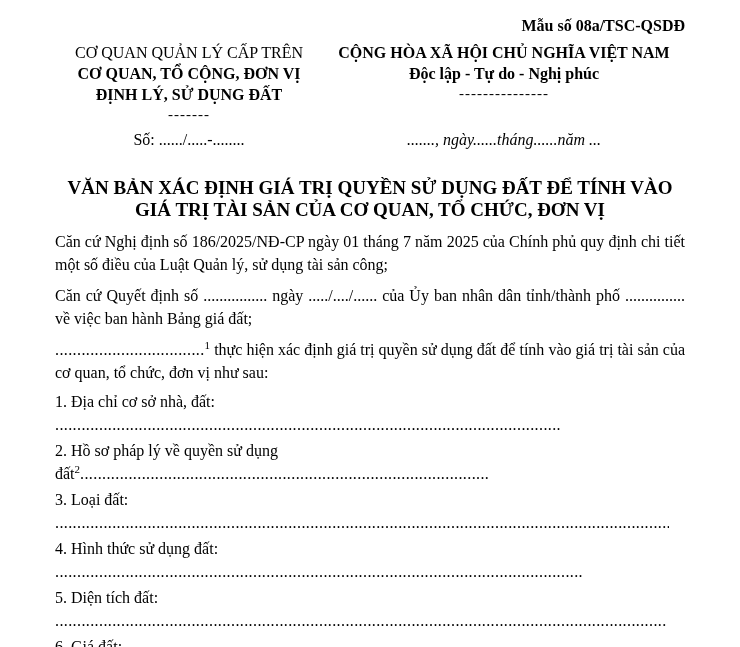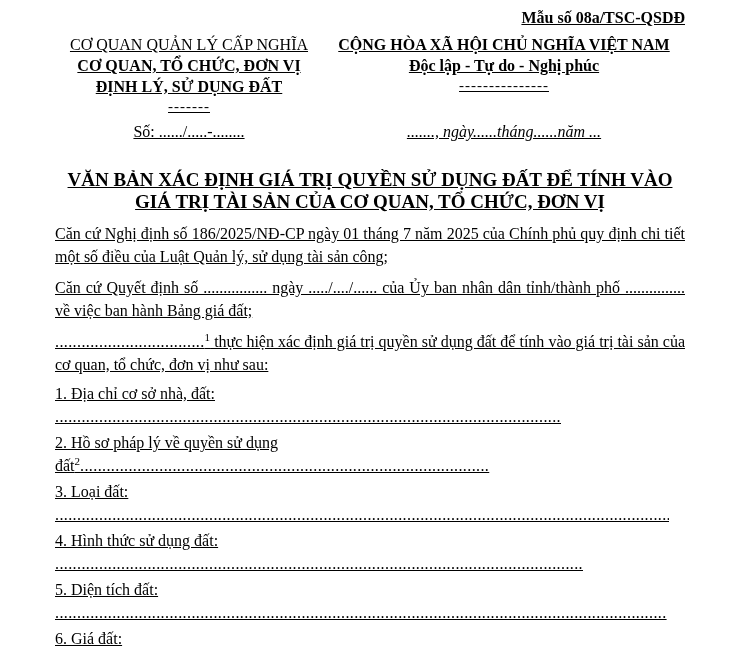--- a/index.html
+++ b/index.html
@@ -5,27 +5,26 @@
   html, body {
     margin: 0;
     padding: 0;
     background: #ffffff;
   }
   .page {
     position: relative;
     width: 740px;
     height: 647px;
     box-sizing: border-box;
-    padding: 8px 55px 0 55px;
+    padding: 16px 55px 0 55px;
     overflow: hidden;
     background: #ffffff;
     color: #000000;
     font-family: "Liberation Serif", "DejaVu Serif", serif;
     font-size: 16px;
-    text-decoration: underline;
   }
   .form-number {
     text-align: right;
     font-weight: bold;
     font-size: 16px;
     line-height: 20px;
   }
   .header-row {
     display: flex;
     margin-top: 6px;
@@ -100,22 +99,22 @@
 </style>
 </head>
 <body>
 
 <div class="page">
 
   <div class="form-number">Mẫu số 08a/TSC-QSDĐ</div>
 
   <div class="header-row">
     <div class="col-left">
-      <div class="hdr-line">CƠ QUAN QUẢN LÝ CẤP NGHĨA</div>
-      <div class="hdr-line bold">CƠ QUAN, TỔ CHỨC, ĐƠN VỊ</div>
+      <div class="hdr-line">CƠ QUAN QUẢN LÝ CẤP TRÊN</div>
+      <div class="hdr-line bold">CƠ QUAN, TỔ CỘNG, ĐƠN VỊ</div>
       <div class="hdr-line bold">ĐỊNH LÝ, SỬ DỤNG ĐẤT</div>
       <div class="divider-dashes">-------</div>
     </div>
     <div class="col-right">
       <div class="hdr-line bold">CỘNG HÒA XÃ HỘI CHỦ NGHĨA VIỆT NAM</div>
       <div class="hdr-line bold">Độc lập - Tự do - Nghị phúc</div>
       <div class="divider-dashes">---------------</div>
     </div>
   </div>
 

